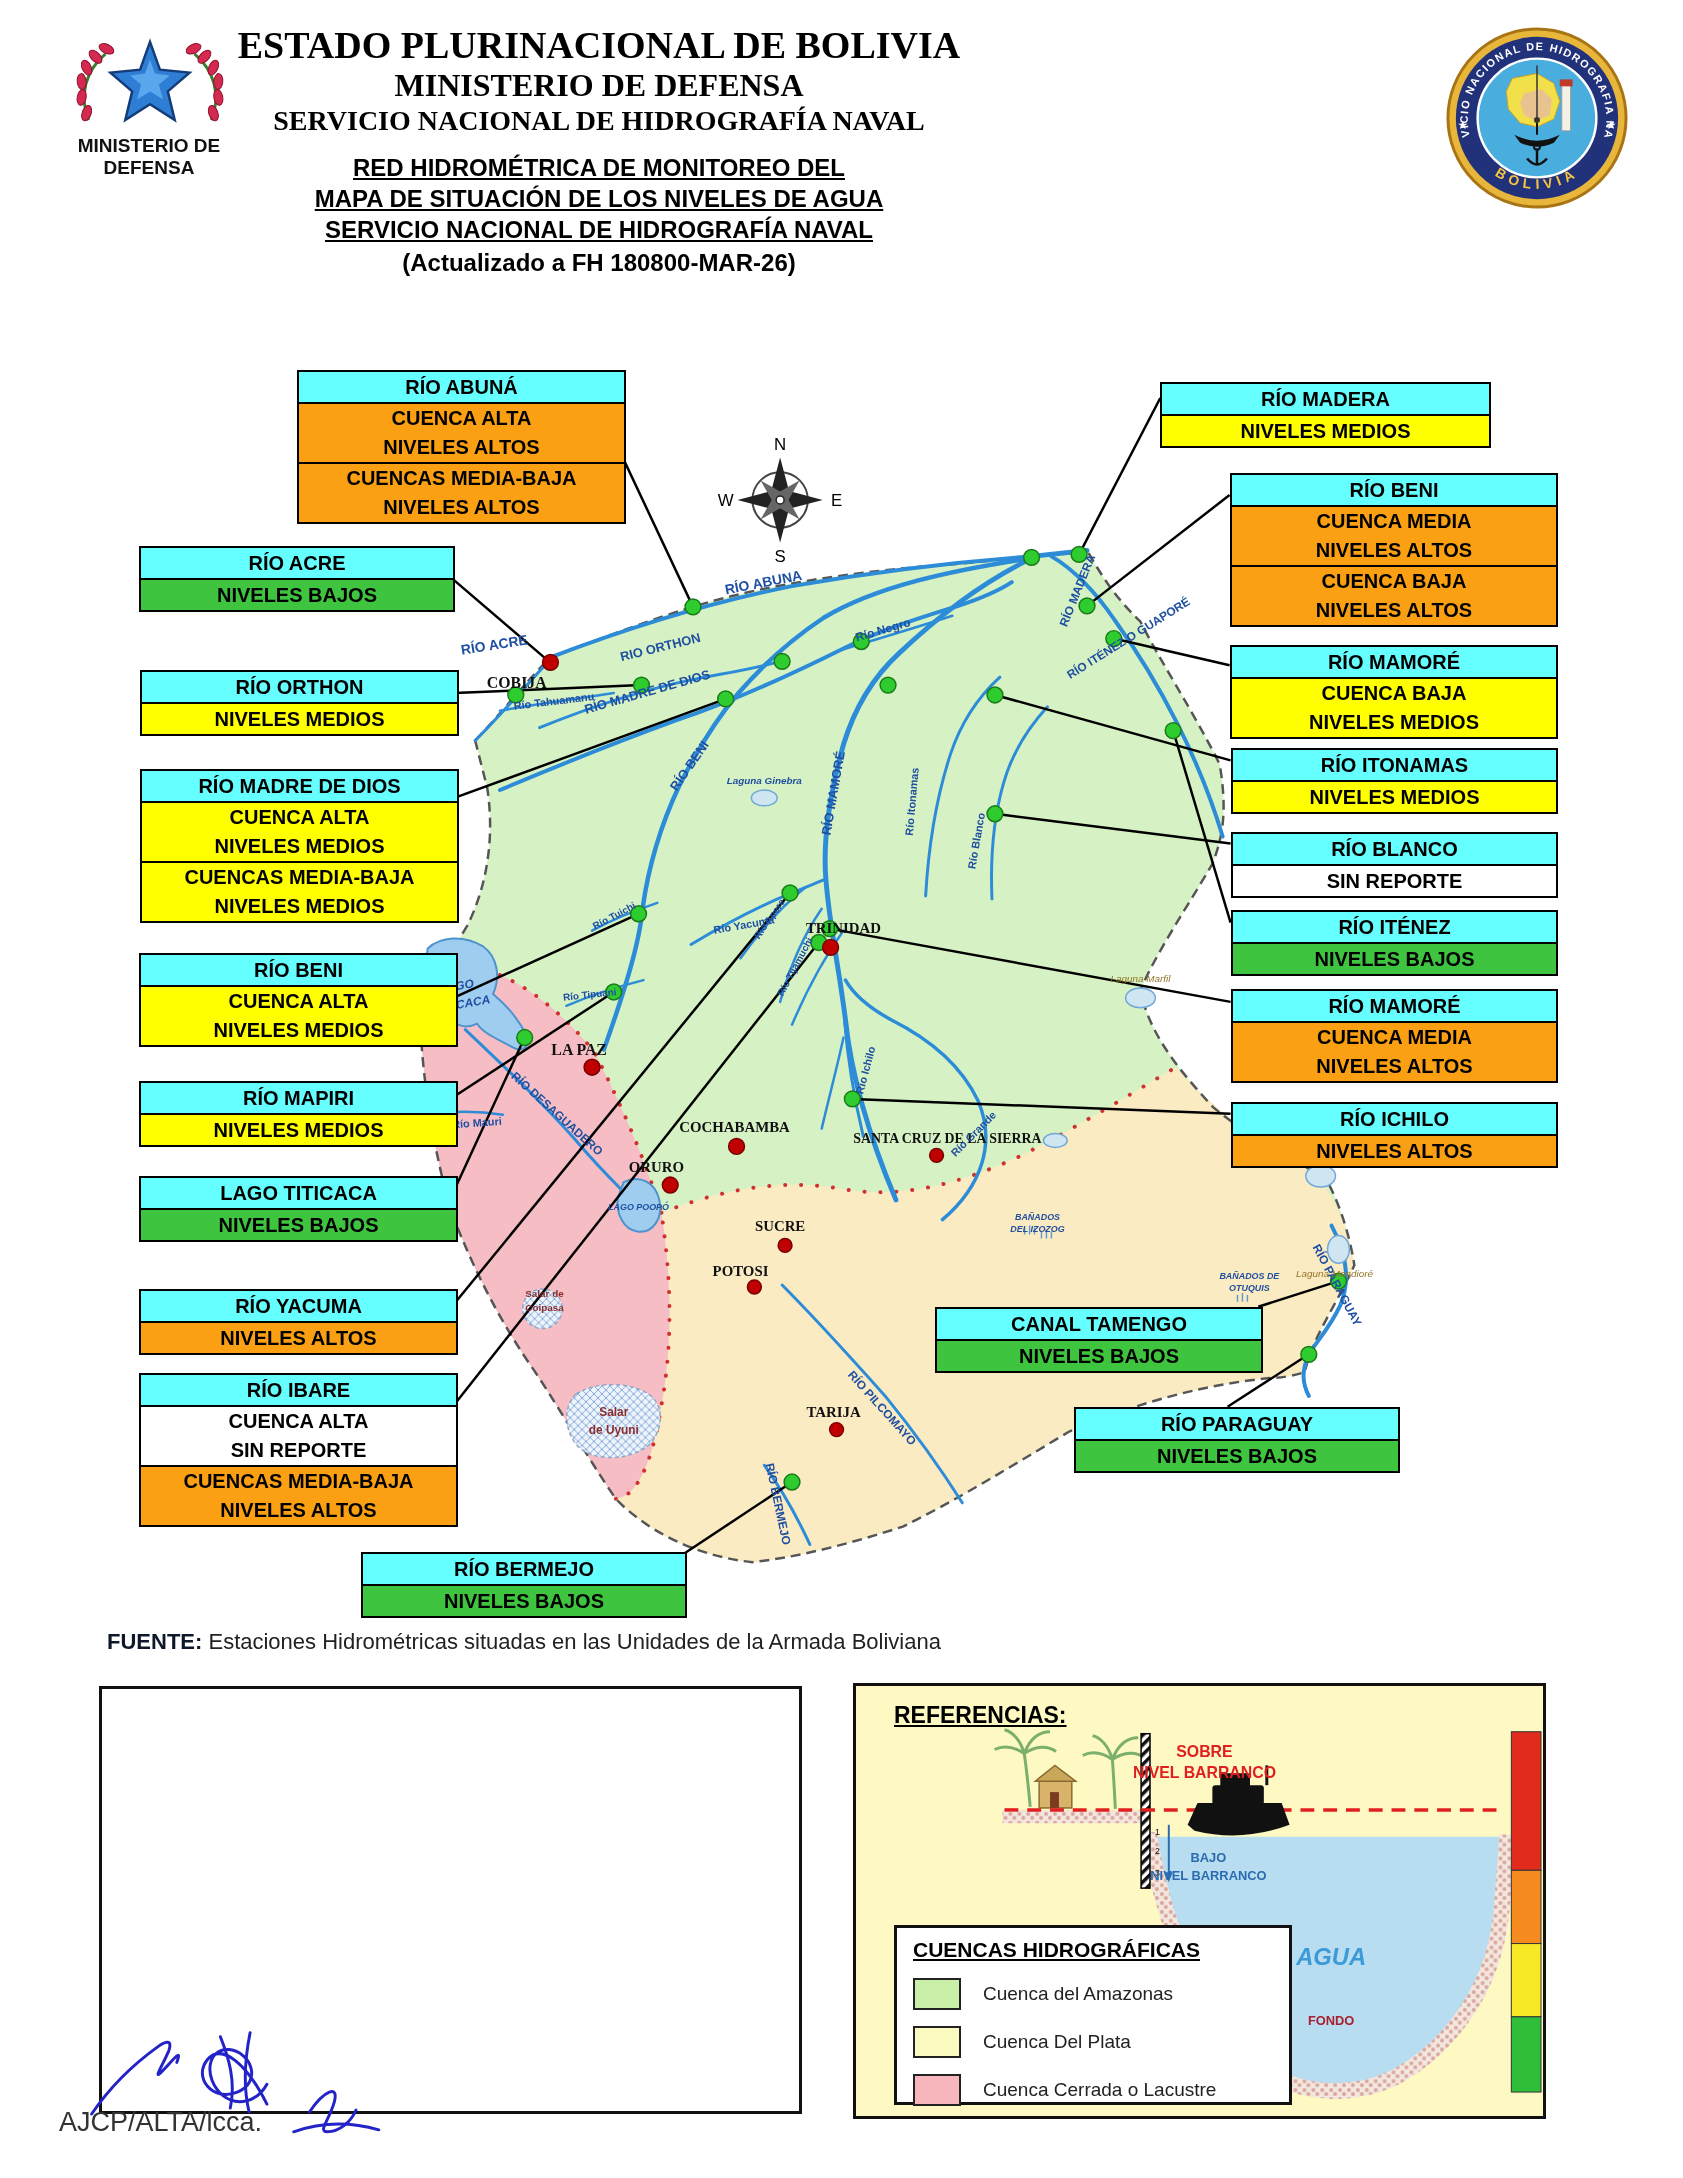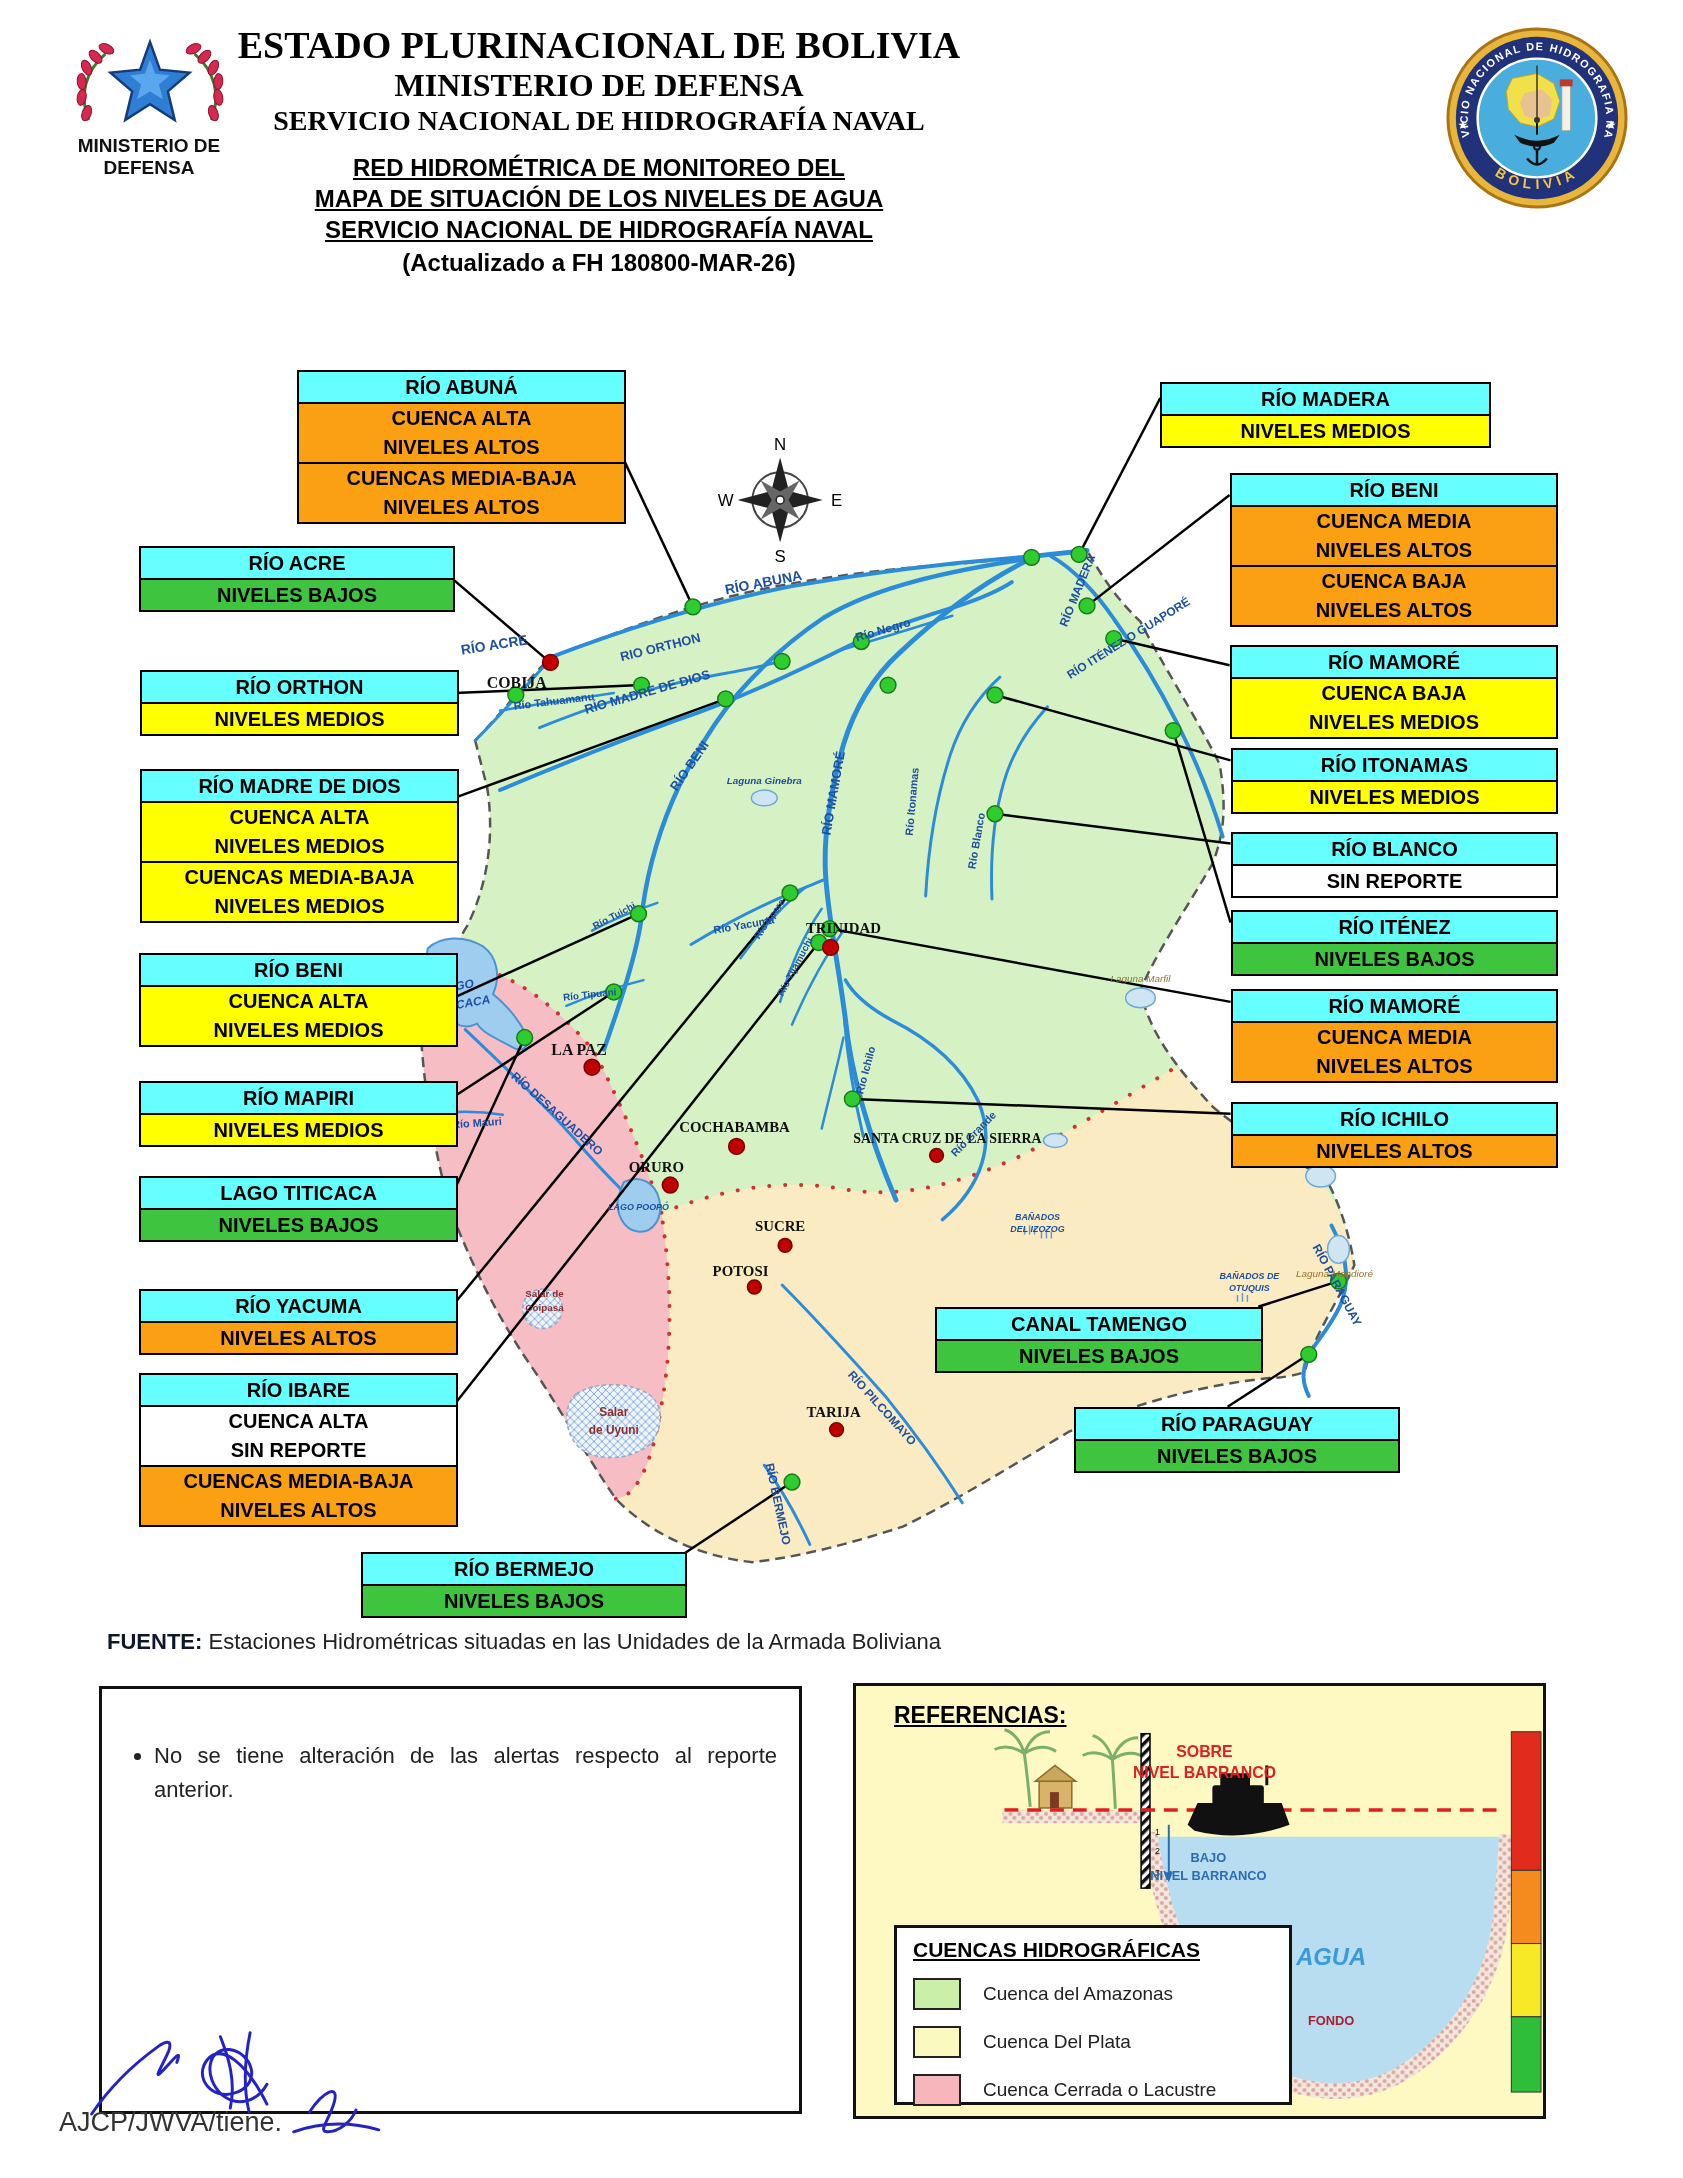--- a/index.html
+++ b/index.html
@@ -488,23 +488,20 @@
     <div class="rb-h">RÍO PARAGUAY</div>
     <div class="rb-s c-bajos">NIVELES BAJOS</div>
   </div>
 
   <div class="fuente">
     <b>FUENTE:</b>
     <span>Estaciones Hidrométricas situadas en las Unidades de la Armada Boliviana</span>
   </div>
 
   <div class="novbox">
-    <ul class="nov-list">
-      <li>No se tiene alteración de las alertas respecto al reporte anterior.</li>
-    </ul>
   </div>
 
   <div class="refbox">
     <div class="reftitle">REFERENCIAS:</div>
     <svg width="687" height="430" viewBox="0 0 694 434" style="position:absolute;left:0;top:0;">
       <defs>
         <pattern id="pebble" width="9" height="9" patternUnits="userSpaceOnUse">
           <rect width="9" height="9" fill="#F3E6DF"></rect>
           <circle cx="3" cy="3" r="2" fill="#D9A79B"></circle>
           <circle cx="7" cy="7" r="2" fill="#D9A79B"></circle>
@@ -586,16 +583,16 @@
   <svg width="614" height="149" viewBox="0 0 620 150" style="position:absolute;left:54px;top:1985px;z-index:7;">
     <g fill="none" stroke="#2323C8" stroke-width="3" stroke-linecap="round">
       <path d="M38,130 C55,105 80,80 105,62 C112,57 120,54 116,66 C110,80 100,96 108,88 C120,76 130,62 124,78"></path>
       <path d="M215,120 C195,80 170,58 155,75 C140,93 160,118 185,108 C210,98 200,68 177,65 C155,63 150,93 170,111 C185,123 205,118 215,100"></path>
       <path d="M168,52 C176,72 184,97 178,124"></path>
       <path d="M198,48 C193,73 191,103 197,128"></path>
       <path d="M258,128 C273,106 288,100 283,118 C278,136 266,148 276,148 C288,148 300,138 305,126"></path>
       <path d="M242,148 C270,138 300,138 328,146"></path>
     </g>
   </svg>
-  <div class="sig-text">AJCP/JWVA/tiene.</div>
+  <div class="sig-text">AJCP/ALTA/lcca.</div>
 
 </div>
 
 
 </body></html>

